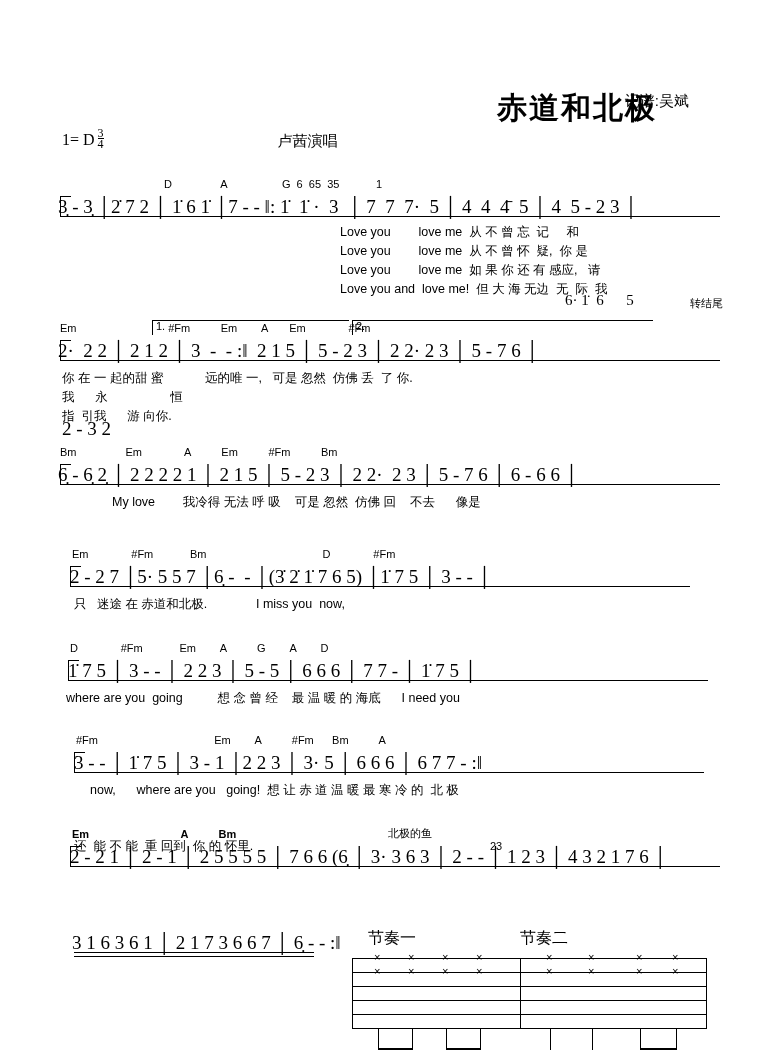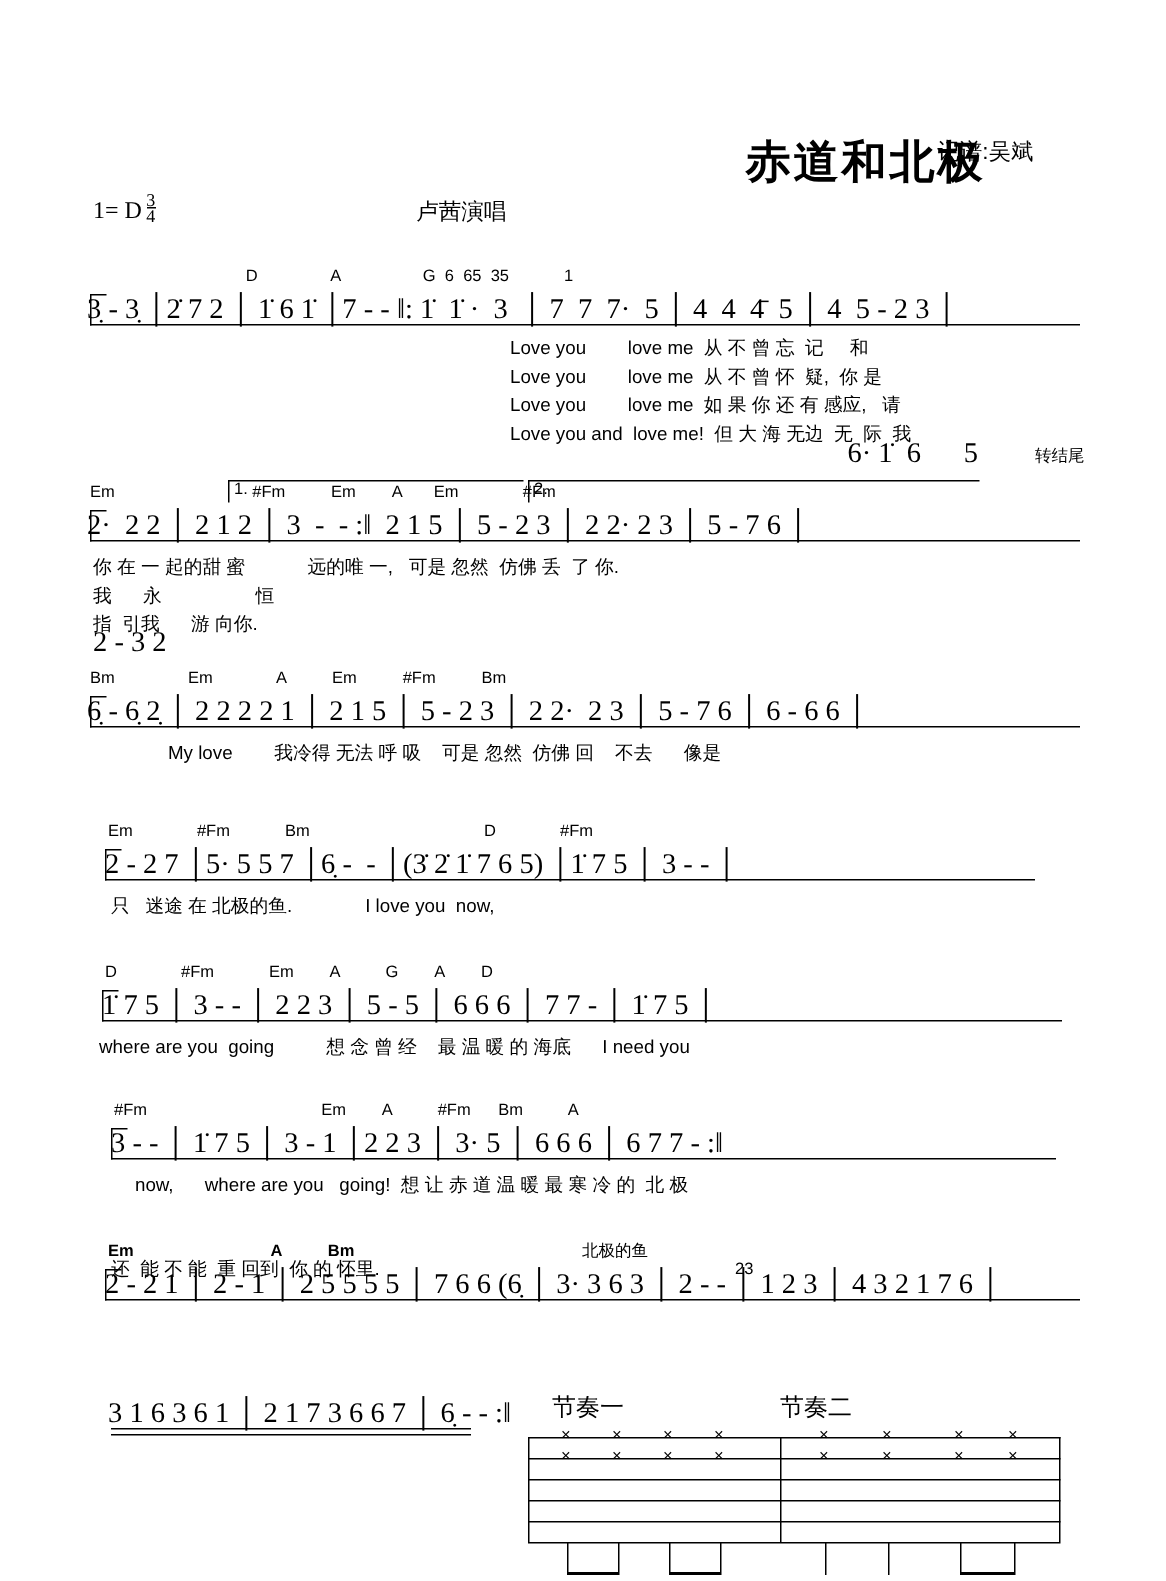--- a/index.html
+++ b/index.html
@@ -42,21 +42,21 @@
   <div class="keysig">
     <span>1= D</span><span class="frac"><i class="num">3</i><i class="den">4</i></span>
   </div>
 
   <div class="chord" style="left:60px;top:178px;">                                  D                A                  G  6  65  35            1</div>
   <div class="notes" style="left:58px;top:196px;">3̣ - 3̣ │2̇ 7 2 │ 1̇ 6 1̇ │7 - - ‖: 1̇  1̇ ·  3  │ 7  7  7·  5 │ 4  4  4̄  5 │ 4  5 - 2 3 │</div>
   <div class="lyr" style="left:340px;top:224px;">Love you        love me  从 不 曾 忘  记     和</div>
   <div class="lyr" style="left:340px;top:243px;">Love you        love me  从 不 曾 怀  疑,  你 是</div>
   <div class="lyr" style="left:340px;top:262px;">Love you        love me  如 果 你 还 有 感应,   请</div>
   <div class="lyr" style="left:340px;top:281px;">Love you and  love me!  但 大 海 无边  无  际  我</div>
-  <div class="notes" style="left:565px;top:292px;font-size:19px;">6· 1̇  6      5</div>
+  <div class="notes" style="left:565px;top:292px;font-size:15px;">6· 1̇  6      5</div>
   <div class="mark" style="left:690px;top:296px;">转结尾</div>
   <div class="sysline" style="left:60px;top:196px;width:10px;border-left:1px solid #000;height:20px;"></div>
   <div class="sysline" style="left:60px;top:216px;width:660px;"></div>
 
   <div class="chord" style="left:60px;top:322px;">Em                              #Fm          Em        A       Em              #Fm</div>
   <div class="brk" style="left:152px;top:320px;width:196px;height:14px;"></div>
   <div class="mark" style="left:156px;top:320px;">1.</div>
   <div class="brk" style="left:352px;top:320px;width:300px;height:14px;"></div>
   <div class="mark" style="left:356px;top:320px;">2.</div>
   <div class="notes" style="left:58px;top:340px;">2·  2 2 │ 2 1 2 │ 3  -  - :‖  2 1 5 │ 5 - 2 3 │ 2 2· 2 3 │ 5 - 7 6 │</div>
@@ -68,21 +68,21 @@
   <div class="sysline" style="left:60px;top:360px;width:660px;"></div>
 
   <div class="chord" style="left:60px;top:446px;">Bm                Em              A          Em          #Fm          Bm</div>
   <div class="notes" style="left:58px;top:464px;">6̣ - 6̣ 2̣ │ 2 2 2 2 1 │ 2 1 5 │ 5 - 2 3 │ 2 2·  2 3 │ 5 - 7 6 │ 6 - 6 6 │</div>
   <div class="lyr" style="left:112px;top:494px;">My love        我冷得 无法 呼 吸    可是 忽然  仿佛 回    不去      像是</div>
   <div class="sysline" style="left:60px;top:464px;width:10px;border-left:1px solid #000;height:20px;"></div>
   <div class="sysline" style="left:60px;top:484px;width:660px;"></div>
 
   <div class="chord" style="left:72px;top:548px;">Em              #Fm            Bm                                      D              #Fm</div>
   <div class="notes" style="left:70px;top:566px;">2 - 2 7 │5· 5 5 7 │6̣ -  - │(3̇ 2̇ 1̇ 7 6 5) │1̇ 7 5 │ 3 - - │</div>
-  <div class="lyr" style="left:74px;top:596px;">只   迷途 在 北极的鱼.              I love you  now,</div>
+  <div class="lyr" style="left:74px;top:596px;">只   迷途 在 赤道和北极.              I miss you  now,</div>
   <div class="sysline" style="left:70px;top:566px;width:10px;border-left:1px solid #000;height:20px;"></div>
   <div class="sysline" style="left:70px;top:586px;width:620px;"></div>
 
   <div class="chord" style="left:70px;top:642px;">D              #Fm            Em        A          G        A        D</div>
   <div class="notes" style="left:68px;top:660px;">1̇ 7 5 │ 3 - - │ 2 2 3 │ 5 - 5 │ 6 6 6 │ 7 7 - │ 1̇ 7 5 │</div>
   <div class="lyr" style="left:66px;top:690px;">where are you  going          想 念 曾 经    最 温 暖 的 海底      I need you</div>
   <div class="sysline" style="left:68px;top:660px;width:10px;border-left:1px solid #000;height:20px;"></div>
   <div class="sysline" style="left:68px;top:680px;width:640px;"></div>
 
   <div class="chord" style="left:76px;top:734px;">#Fm                                      Em        A          #Fm      Bm          A</div>

